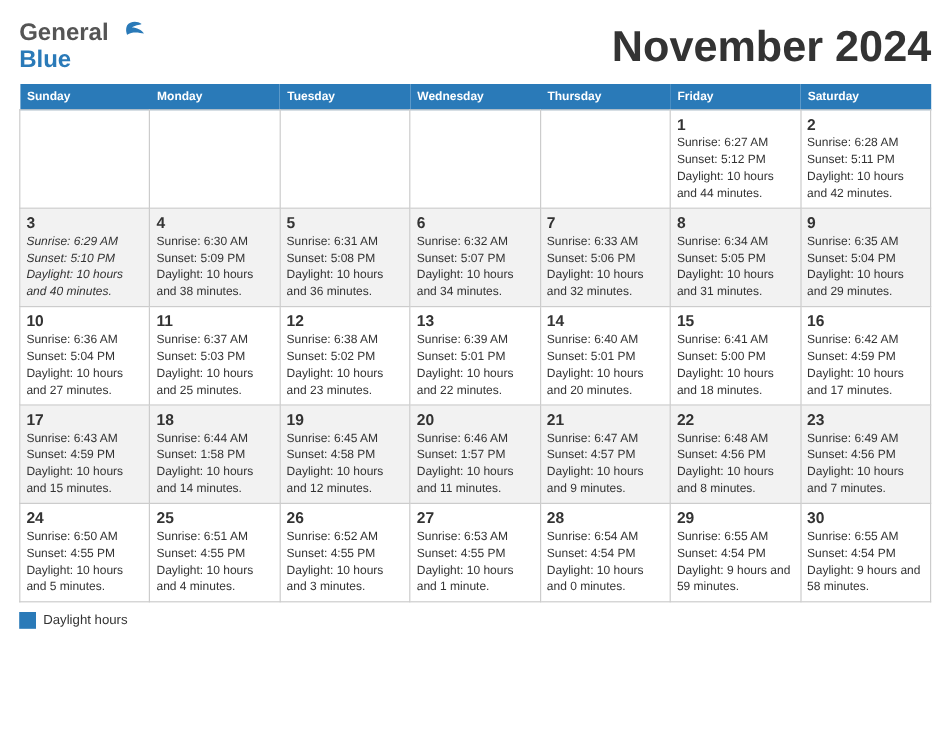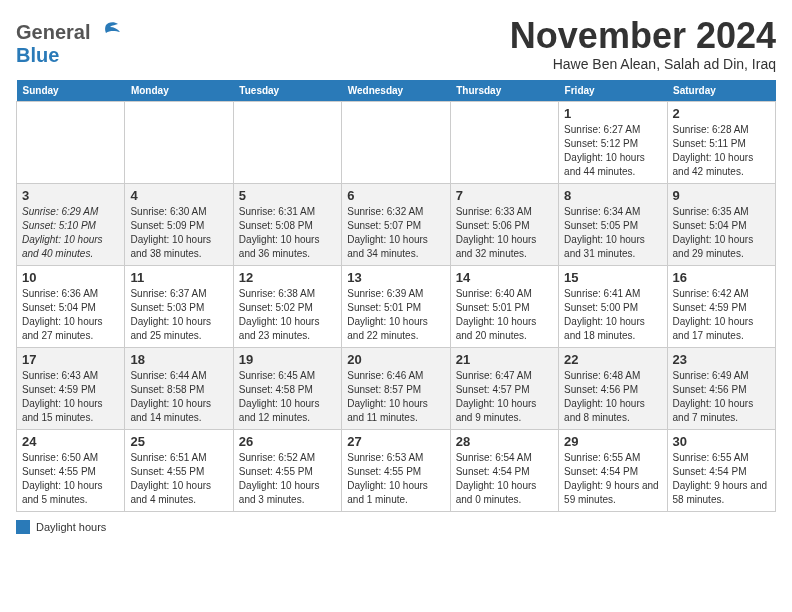--- a/index.html
+++ b/index.html
@@ -108,21 +108,20 @@
       <svg width="28" height="22" viewBox="0 0 28 22" class="bird-svg">
         <path d="M14 4 C16 1, 22 0, 26 3 C24 4, 20 4, 18 6 C22 6, 26 8, 28 11 C24 10, 18 9, 14 12 C14 12, 12 8, 14 4Z" fill="#2a7ab8"></path>
       </svg>
     </div>
     <div>
       <span style="font-size:20px;font-weight:bold;color:#2a7ab8;">Blue</span>
     </div>
   </div>
   <div class="title-area">
     <div class="month-title">November 2024</div>
-    <div class="location-title">Hawe Ben Alean, Salah ad Din, Iraq</div>
   </div>
 </div>
 
 <table>
   <thead>
     <tr>
       <th>Sunday</th>
       <th>Monday</th>
       <th>Tuesday</th>
       <th>Wednesday</th>
@@ -242,33 +241,33 @@
       <tr>
         <td>
           <span class="day-number">17</span>
           <div class="day-info" style="white-space: pre-line;">Sunrise: 6:43 AM
 Sunset: 4:59 PM
 Daylight: 10 hours and 15 minutes.</div>
         </td>
         <td>
           <span class="day-number">18</span>
           <div class="day-info" style="white-space: pre-line;">Sunrise: 6:44 AM
-Sunset: 8:58 PM
+Sunset: 1:58 PM
 Daylight: 10 hours and 14 minutes.</div>
         </td>
         <td>
           <span class="day-number">19</span>
           <div class="day-info" style="white-space: pre-line;">Sunrise: 6:45 AM
 Sunset: 4:58 PM
 Daylight: 10 hours and 12 minutes.</div>
         </td>
         <td>
           <span class="day-number">20</span>
           <div class="day-info" style="white-space: pre-line;">Sunrise: 6:46 AM
-Sunset: 8:57 PM
+Sunset: 1:57 PM
 Daylight: 10 hours and 11 minutes.</div>
         </td>
         <td>
           <span class="day-number">21</span>
           <div class="day-info" style="white-space: pre-line;">Sunrise: 6:47 AM
 Sunset: 4:57 PM
 Daylight: 10 hours and 9 minutes.</div>
         </td>
         <td>
           <span class="day-number">22</span>

